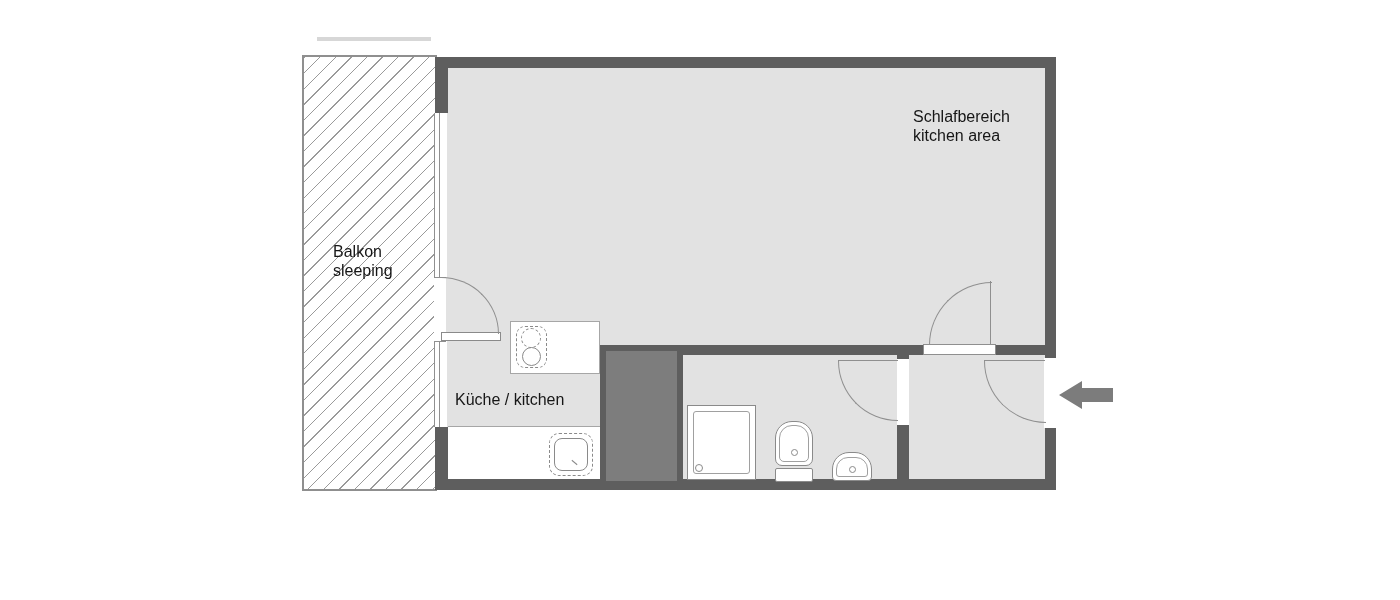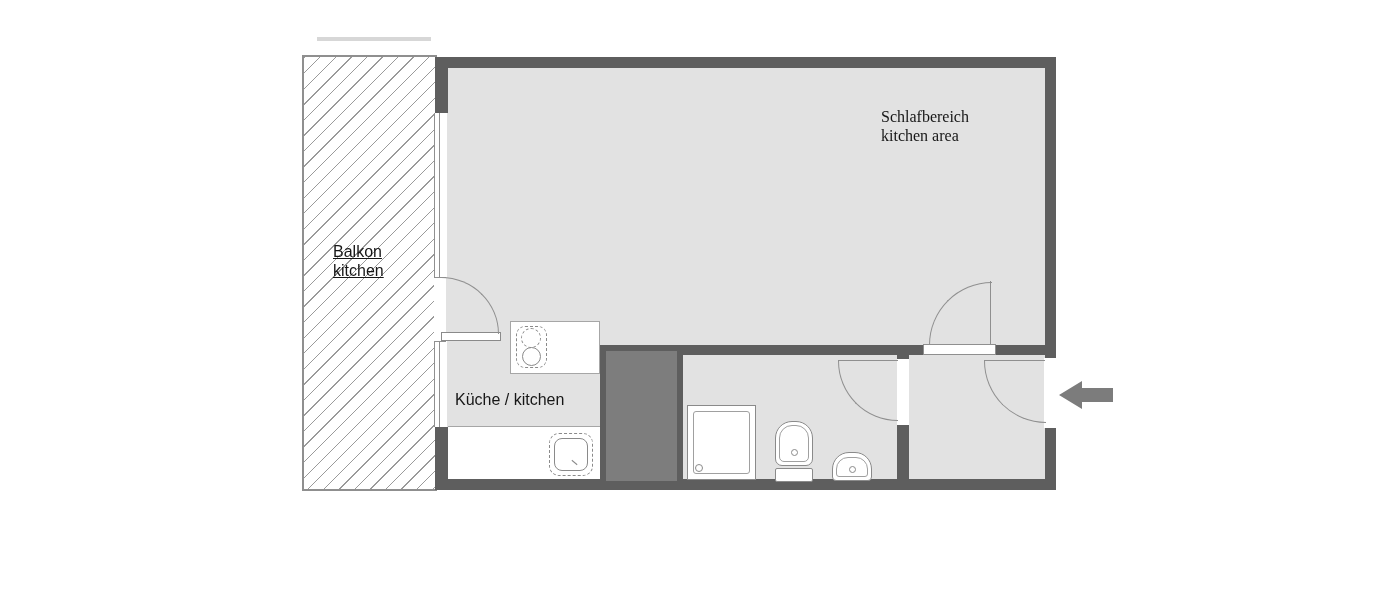--- a/index.html
+++ b/index.html
@@ -39,23 +39,23 @@
   .lbl span{display:block;}
 </style>
 </head>
 <body>
 
 <div class="plan">
 
   <div class="overhang"></div>
 
   <div class="balcony"></div>
-  <div class="lbl" style="left:333px;top:242px;text-decoration:underline;">
+  <div class="lbl" style="left:333px;top:242px;">
     <span>Balkon</span>
-    <span>kitchen</span>
+    <span>sleeping</span>
   </div>
 
   <div class="floor" style="left:446px;top:68px;width:599px;height:277px;"></div>
   <div class="floor" style="left:446px;top:345px;width:154px;height:82px;"></div>
   <div class="floor" style="left:683px;top:355px;width:214px;height:124px;"></div>
   <div class="floor" style="left:909px;top:355px;width:136px;height:124px;"></div>
 
   <div class="wall" style="left:435px;top:57px;width:621px;height:11px;"></div>
   <div class="wall" style="left:1045px;top:57px;width:11px;height:433px;"></div>
   <div class="wall" style="left:435px;top:479px;width:621px;height:11px;"></div>
@@ -112,21 +112,21 @@
 
   <div class="fx" style="left:775px;top:421px;width:38px;height:45px;border-radius:17px 17px 7px 7px;"></div>
   <div class="fxline" style="left:779px;top:425px;width:30px;height:37px;border-radius:13px 13px 5px 5px;"></div>
   <div class="fxline circle" style="left:791px;top:449px;width:7px;height:7px;border-color:#8a8a8a;"></div>
   <div class="fx" style="left:775px;top:468px;width:38px;height:14px;border-radius:2px;"></div>
 
   <div class="fx" style="left:832px;top:452px;width:40px;height:29px;border-radius:17px 17px 4px 4px;"></div>
   <div class="fxline" style="left:836px;top:457px;width:32px;height:20px;border-radius:12px 12px 3px 3px;"></div>
   <div class="fxline circle" style="left:849px;top:466px;width:7px;height:7px;border-color:#8a8a8a;"></div>
 
-  <div class="lbl" style="left:881px;top:107px;font-family:Liberation Serif, serif;">
+  <div class="lbl" style="left:913px;top:107px;">
     <span>Schlafbereich</span>
     <span>kitchen area</span>
   </div>
   <div class="lbl" style="left:455px;top:390px;">
     <span>Küche / kitchen</span>
   </div>
 
 </div>
 
 </body></html>

